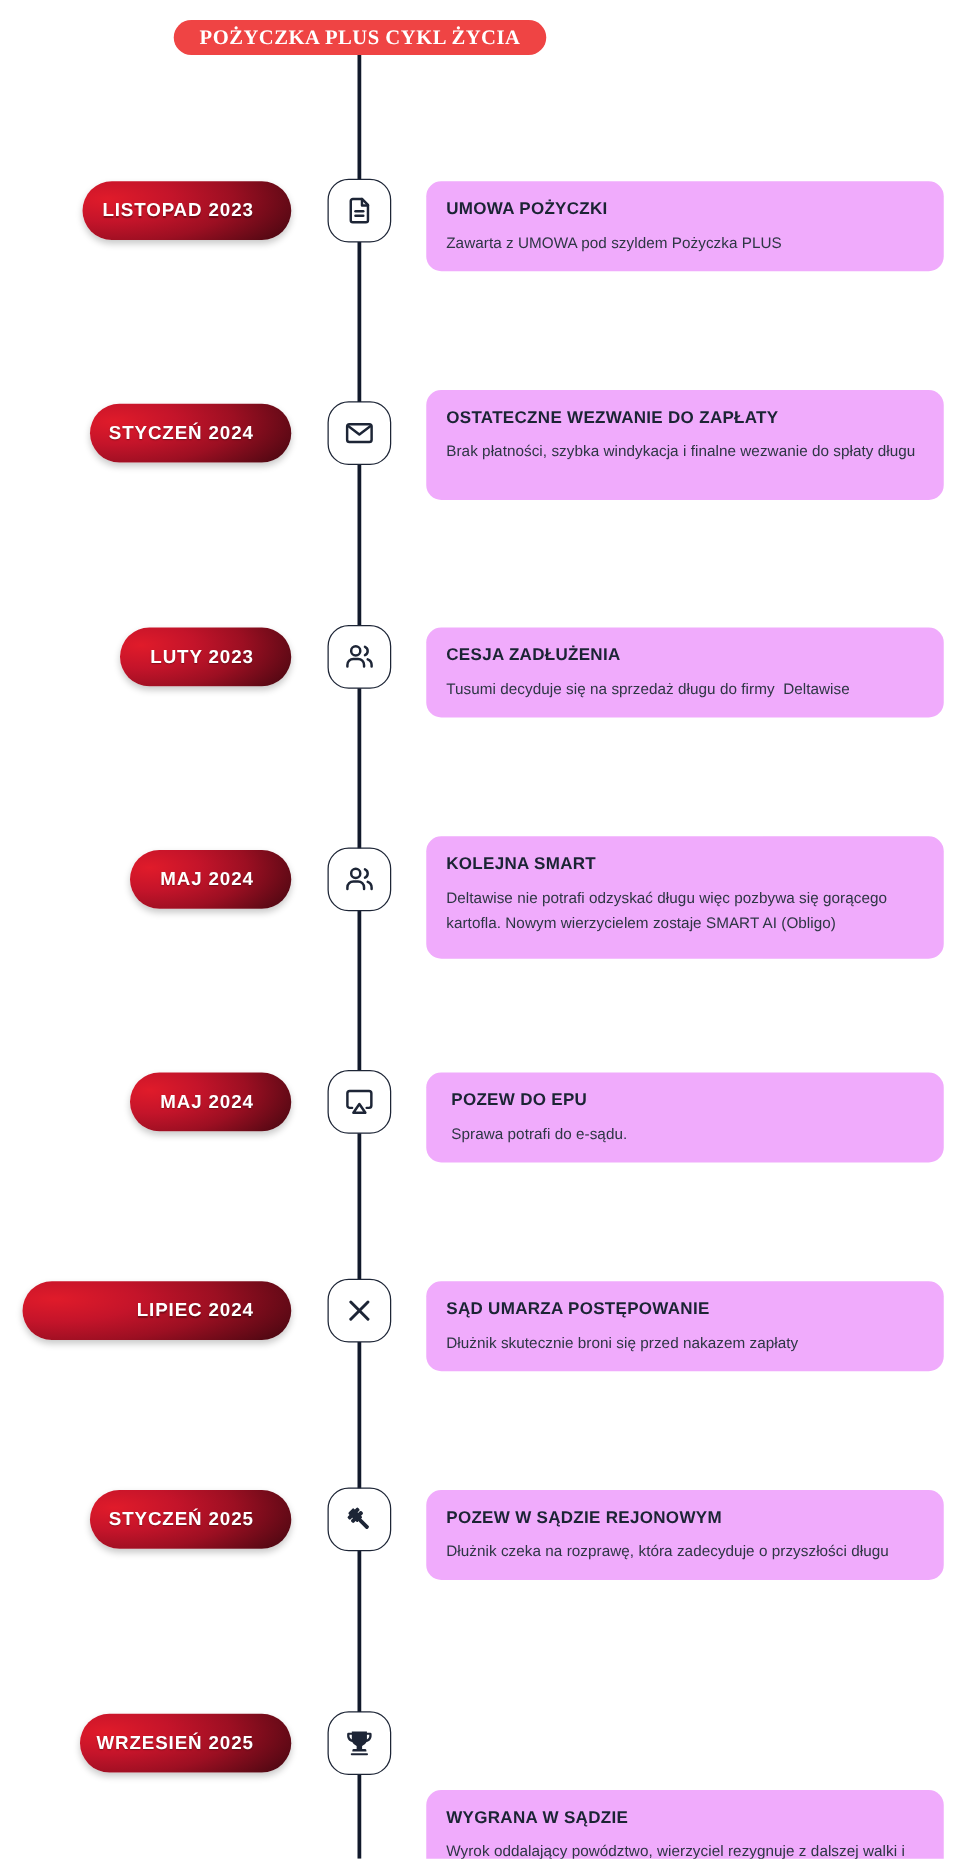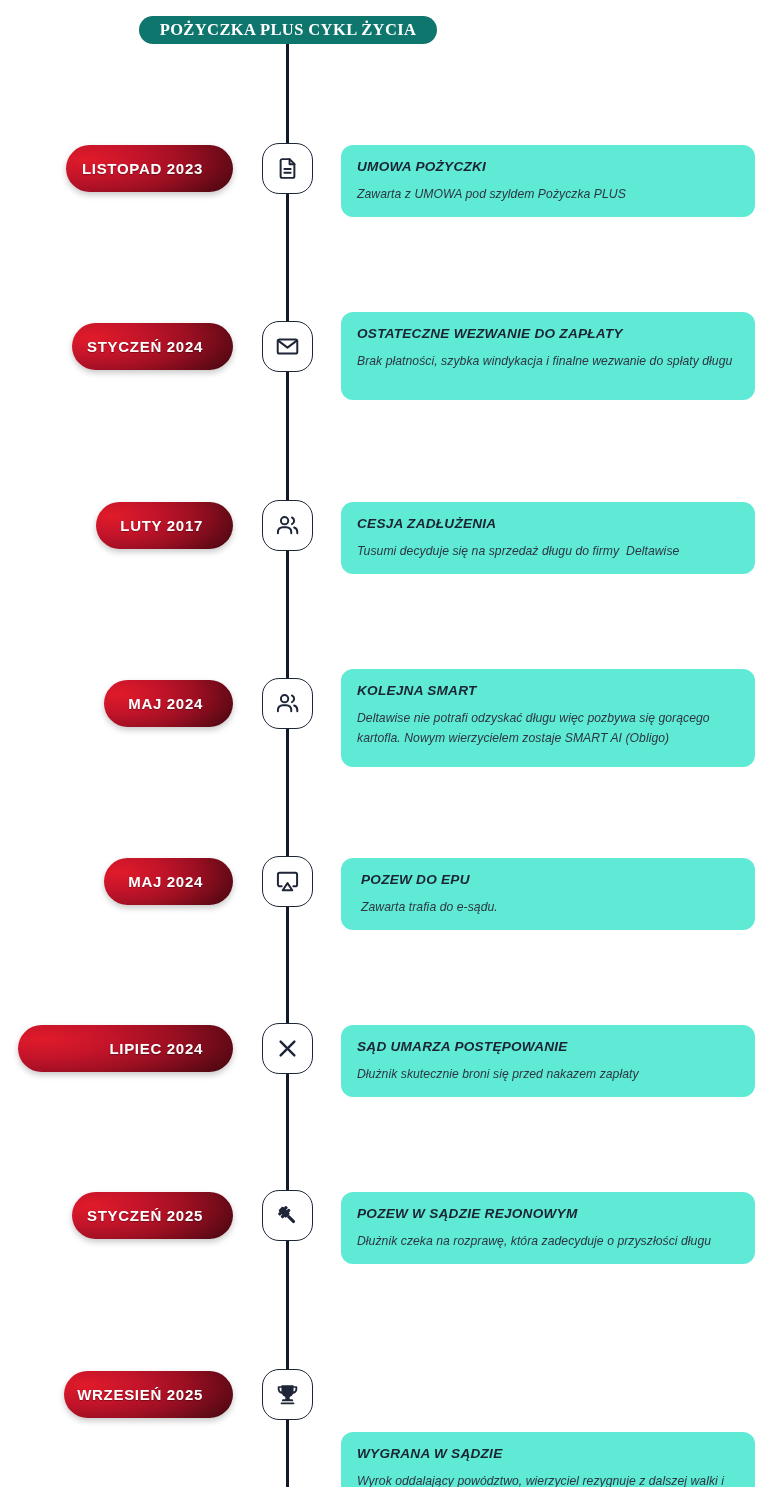--- a/index.html
+++ b/index.html
@@ -28,21 +28,21 @@
   }
 
   
   #header-pill {
     position: absolute;
     left: 139px;
     top: 16px;
     width: 298px;
     height: 28px;
     border-radius: 14px;
-    background: #0f766e;
+    background: #ef4444;
     z-index: 3;
     display: flex;
     align-items: center;
     justify-content: center;
   }
   #header-pill .title {
     color: #ffffff;
     font-family: "Liberation Serif", serif;
     font-weight: bold;
     font-size: 16.5px;
@@ -104,25 +104,24 @@
     z-index: 4;
   }
   .icon-badge svg { display: block; }
 
   
   .card {
     position: absolute;
     left: 341px;
     width: 414px;
     border-radius: 12px;
-    background: #5eead4;
+    background: #f0abfc;
     box-sizing: border-box;
     padding: 14px 18px 14px 16px;
     z-index: 2;
-    font-style: italic;
   }
   .card .card-title {
     color: #1b2434;
     font-size: 13.6px;
     font-weight: bold;
     letter-spacing: 0.25px;
     margin: 0 0 9px 0;
     line-height: 1.15;
   }
   .card .card-desc {
@@ -175,21 +174,21 @@
           </svg>
         </span>
       </div>
       <div class="card" style="top: 312px; height: 88px;">
         <div class="card-title">OSTATECZNE WEZWANIE DO ZAPŁATY</div>
         <div class="card-desc">Brak płatności, szybka windykacja i finalne wezwanie do spłaty długu</div>
       </div>
     </div>
     <div class="row" style="top: 0px;">
       <div class="date-pill" style="left: 96px; width: 137px; top: 502px;">
-        <span class="date-text">LUTY 2017</span>
+        <span class="date-text">LUTY 2023</span>
       </div>
       <div class="icon-badge" style="top: 500px;">
         <span>
           <svg width="25" height="25" viewBox="0 0 24 24" fill="none" stroke="#1d2536" stroke-width="1.9" stroke-linecap="round" stroke-linejoin="round">
             <circle cx="9.2" cy="7.4" r="3.5"></circle>
             <path d="M2.8 19.4v-1.2a4.6 4.6 0 0 1 4.6-4.6h3.6a4.6 4.6 0 0 1 4.6 4.6v1.2"></path>
             <path d="M16.3 4.3a3.5 3.5 0 0 1 0 6.4"></path>
             <path d="M18.4 13.9a4.6 4.6 0 0 1 3 4.3v1.2"></path>
           </svg>
         </span>
@@ -225,21 +224,21 @@
       <div class="icon-badge" style="top: 856px;">
         <span>
           <svg width="25" height="25" viewBox="0 0 24 24" fill="none" stroke="#1d2536" stroke-width="1.9" stroke-linecap="round" stroke-linejoin="round">
             <path d="M6.4 16.6H4.6A1.8 1.8 0 0 1 2.8 14.8V5.4a1.8 1.8 0 0 1 1.8-1.8h14.8a1.8 1.8 0 0 1 1.8 1.8v9.4a1.8 1.8 0 0 1-1.8 1.8h-1.8"></path>
             <path d="M12 13.6 16.6 20.4H7.4z"></path>
           </svg>
         </span>
       </div>
       <div class="card" style="top: 858px; height: 72px; padding-left: 20px;">
         <div class="card-title">POZEW DO EPU</div>
-        <div class="card-desc">Zawarta trafia do e-sądu.</div>
+        <div class="card-desc">Sprawa potrafi do e-sądu.</div>
       </div>
     </div>
     <div class="row" style="top: 0px;">
       <div class="date-pill" style="left: 18px; width: 215px; top: 1025px;">
         <span class="date-text">LIPIEC 2024</span>
       </div>
       <div class="icon-badge" style="top: 1023px;">
         <span>
           <svg width="25" height="25" viewBox="0 0 24 24" fill="none" stroke="#1d2536" stroke-width="2.3" stroke-linecap="round" stroke-linejoin="round">
             <path d="M5.4 5.4 18.6 18.6"></path>

